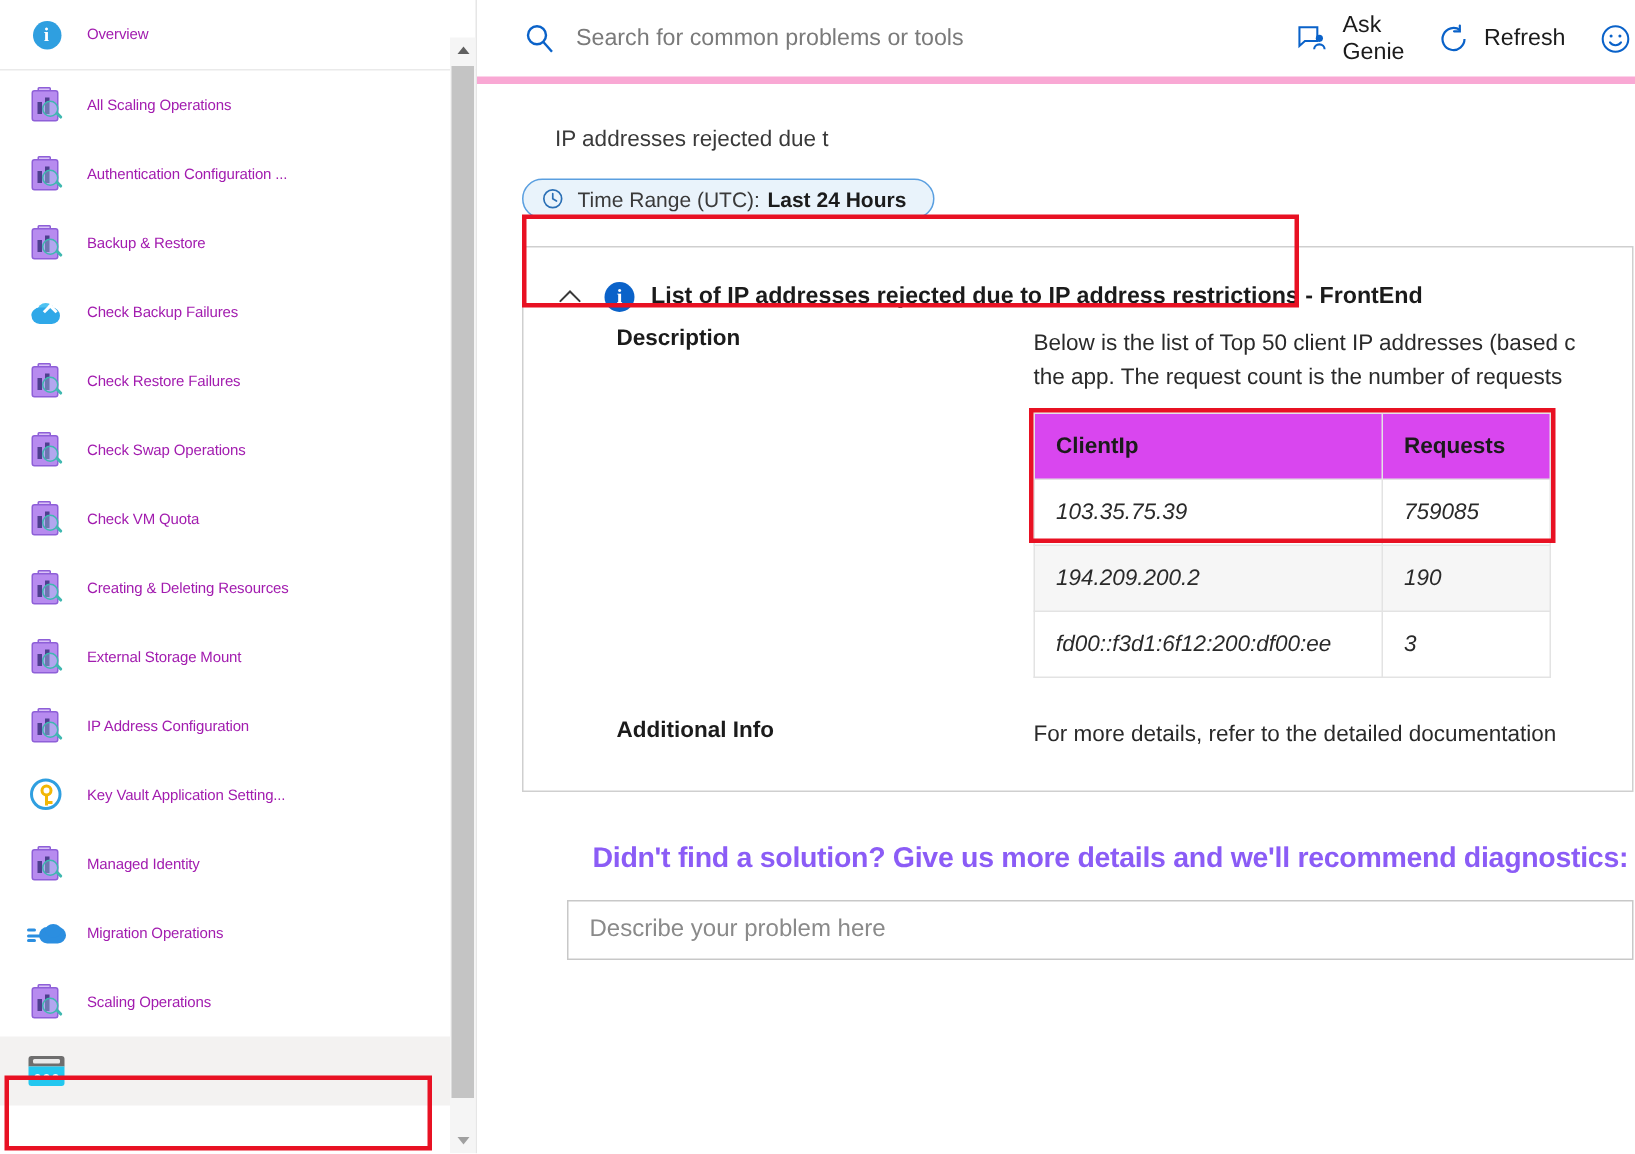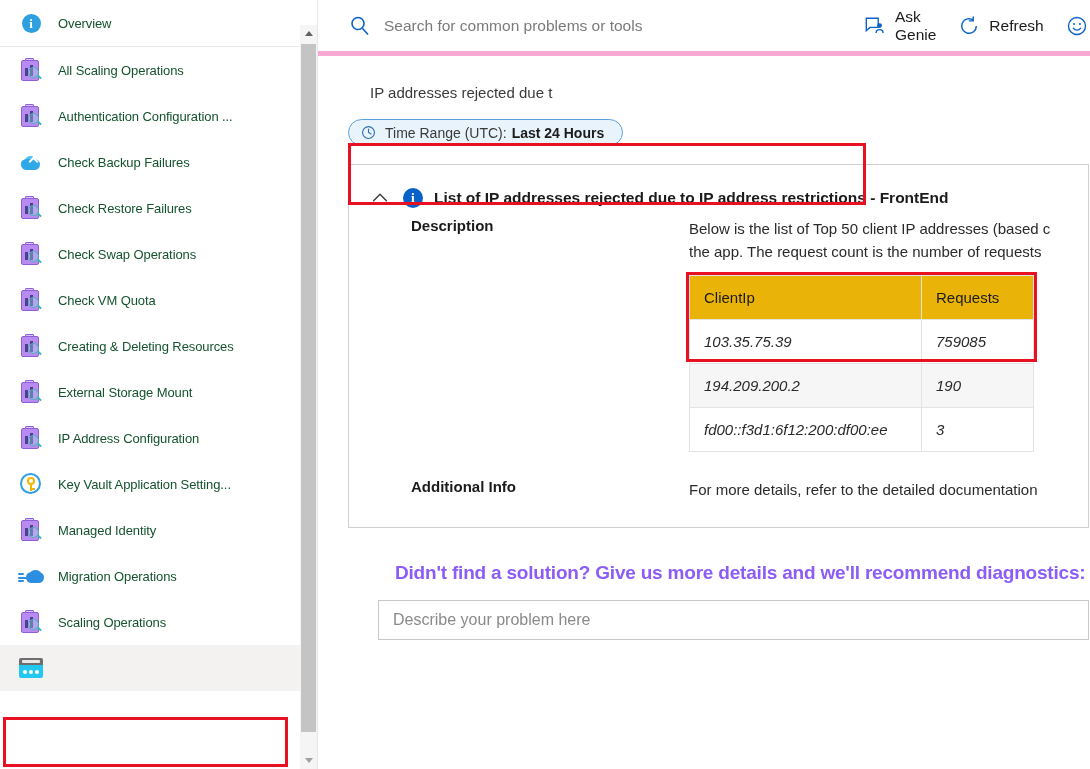--- a/index.html
+++ b/index.html
@@ -34,22 +34,22 @@
     user-select: none;
   }
   .side-item .ico {
     width: 26px; height: 26px;
     flex: 0 0 26px;
     margin-right: 14px;
     display: flex; align-items: center; justify-content: center;
     position: relative;
   }
   .side-item .lbl {
-    font-size: 13px;
-    color: #14532d;
+    font-size: 10px;
+    color: #a21caf;
     white-space: nowrap;
     letter-spacing: -0.1px;
   }
   .side-sep {
     height: 1px;
     background: #eaeaea;
     margin: 0;
     width: 318px;
   }
   .side-item.selected { background: #f3f2f1; }
@@ -291,21 +291,21 @@
     border-collapse: collapse;
     width: 345px;
     font-size: 15px;
   }
   table.iptbl th, table.iptbl td {
     border: 1px solid #e3e3e3;
     text-align: left;
     padding: 10px 14px;
     white-space: nowrap;
   }
-  table.iptbl th { font-weight: 400; color: #1b1b1b; background: #eab308; }
+  table.iptbl th { font-weight: 700; color: #1b1b1b; background: #d946ef; }
   table.iptbl td { color: #2a2a2a; font-style: italic; }
   table.iptbl th:nth-child(1), table.iptbl td:nth-child(1) { width: 232px; }
   table.iptbl tr.alt td { background: #f6f6f6; }
   .redbox-tbl {
     position: absolute;
     left: -3px; top: -3px; width: 351px; height: 90px;
     border: 3px solid #e81123;
     pointer-events: none;
     z-index: 20;
   }
@@ -361,20 +361,33 @@
             <span class="ic-clip">
               <span class="tab"></span>
               <span class="body"></span>
               <span class="bar1"></span>
               <span class="bar2"></span>
               <span class="lens"></span>
               <span class="handle"></span>
             </span>
           </span>
           <span class="lbl">Authentication Configuration ...</span>
+        </div>
+        <div class="side-item">
+          <span class="ico">
+            <span class="ic-clip">
+              <span class="tab"></span>
+              <span class="body"></span>
+              <span class="bar1"></span>
+              <span class="bar2"></span>
+              <span class="lens"></span>
+              <span class="handle"></span>
+            </span>
+          </span>
+          <span class="lbl">Backup &amp; Restore</span>
         </div>
         <div class="side-item">
           <span class="ico">
             <span class="ic-cloud">
               <span class="c3"></span>
               <span class="c2"></span>
               <span class="c1"></span>
               <span class="arrow"></span>
             </span>
           </span>

